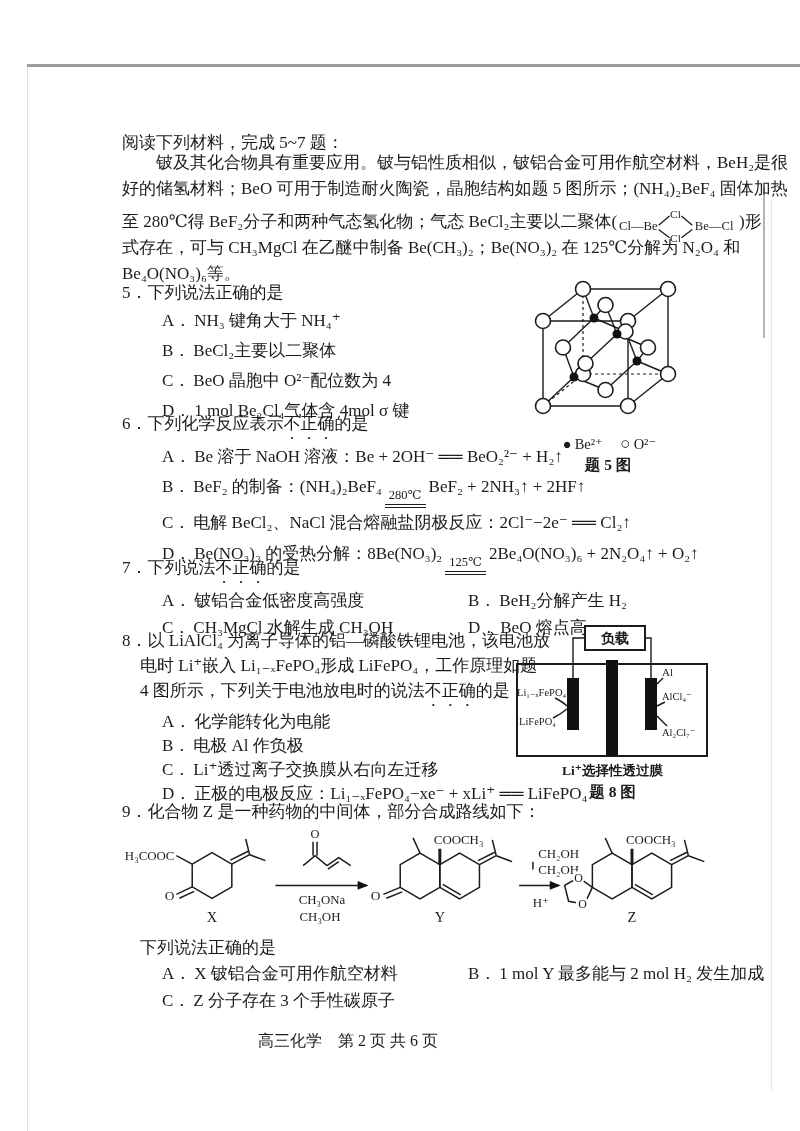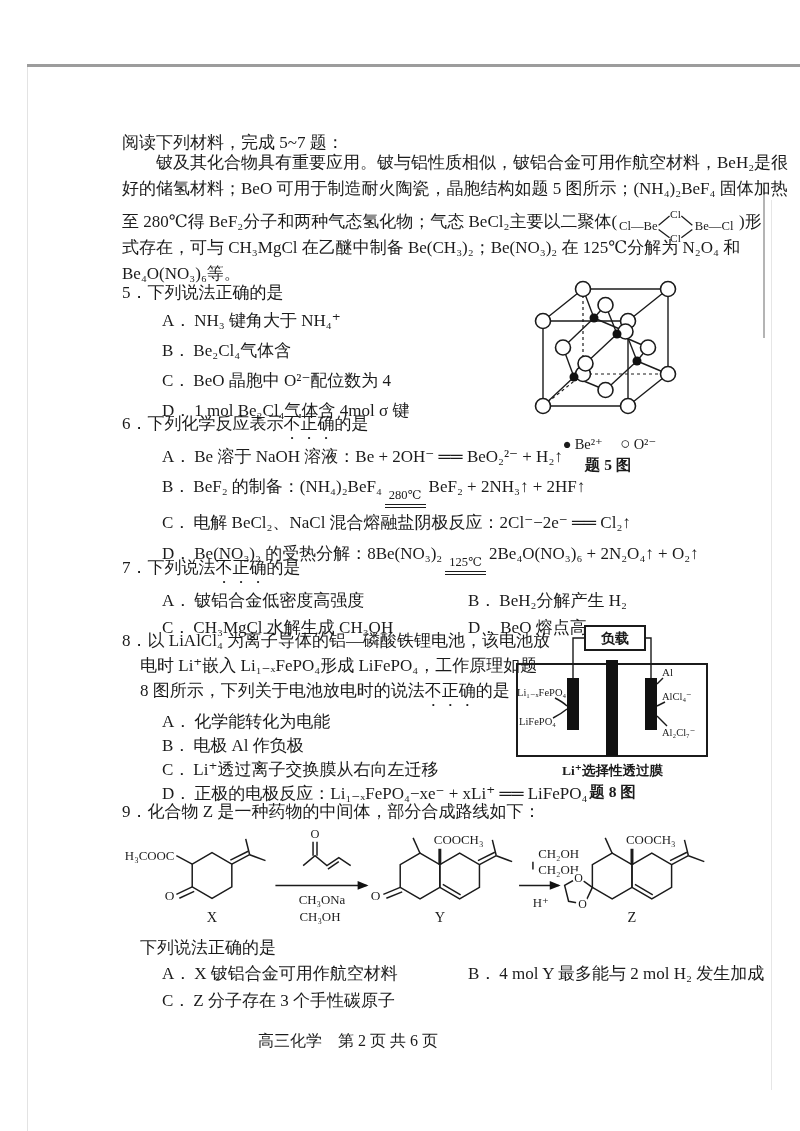--- a/index.html
+++ b/index.html
@@ -87,21 +87,21 @@
   <div class="abs lh26 nowrap" style="top:261px;">Be₄O(NO₃)₆等。</div>
 
   <div class="abs" style="top:280px;">
     <div class="lh26 nowrap">
       <span>5．</span><span>下列说法正确的是</span>
     </div>
     <div class="opt lh30">
       <span class="opt-label">A．</span><span>NH₃ 键角大于 NH₄⁺</span>
     </div>
     <div class="opt lh30">
-      <span class="opt-label">B．</span><span>Be₂Cl₄气体含</span>
+      <span class="opt-label">B．</span><span>BeCl₂主要以二聚体</span>
     </div>
     <div class="opt lh30">
       <span class="opt-label">C．</span><span>BeO 晶胞中 O²⁻配位数为 4</span>
     </div>
     <div class="opt lh30">
       <span class="opt-label">D．</span><span>1 mol Be₂Cl₄气体含 4mol σ 键</span>
     </div>
   </div>
 
   <div class="abs" style="top:412px;">
@@ -143,21 +143,21 @@
       </div>
     </div>
   </div>
 
   <div class="abs" style="top:628px;">
     <div class="lh25 nowrap">
       <span>8．</span><span>以 LiAlCl₄ 为离子导体的铝—磷酸铁锂电池，该电池放</span>
     </div>
     <div class="lh25 nowrap hang">电时 Li⁺嵌入 Li₁₋ₓFePO₄形成 LiFePO₄，工作原理如题</div>
     <div class="lh25 nowrap hang">
-      <span>8 图所示，下列关于电池放电时的说法</span><span class="emph">不正确</span><span>的是</span>
+      <span>4 图所示，下列关于电池放电时的说法</span><span class="emph">不正确</span><span>的是</span>
     </div>
     <div class="opt lh24">
       <span class="opt-label">A．</span><span>化学能转化为电能</span>
     </div>
     <div class="opt lh24">
       <span class="opt-label">B．</span><span>电极 Al 作负极</span>
     </div>
     <div class="opt lh24">
       <span class="opt-label">C．</span><span>Li⁺透过离子交换膜从右向左迁移</span>
     </div>
@@ -248,21 +248,21 @@
       <text x="462" y="84.5" font-size="12" text-anchor="middle">O</text>
       <text x="512" y="99" font-size="14.5" text-anchor="middle">Z</text>
     </svg>
 
     <div class="lh25 nowrap" style="padding-left:18px;margin-top:2px;">下列说法正确的是</div>
     <div class="optrow lh27">
       <div class="opt col1">
         <span class="opt-label">A．</span><span>X 铍铝合金可用作航空材料</span>
       </div>
       <div>
-        <span class="opt-label">B．</span><span>4 mol Y 最多能与 2 mol H₂ 发生加成</span>
+        <span class="opt-label">B．</span><span>1 mol Y 最多能与 2 mol H₂ 发生加成</span>
       </div>
     </div>
     <div class="optrow lh27">
       <div class="opt col1">
         <span class="opt-label">C．</span><span>Z 分子存在 3 个手性碳原子</span>
       </div>
     </div>
   </div>
 </div>
 

